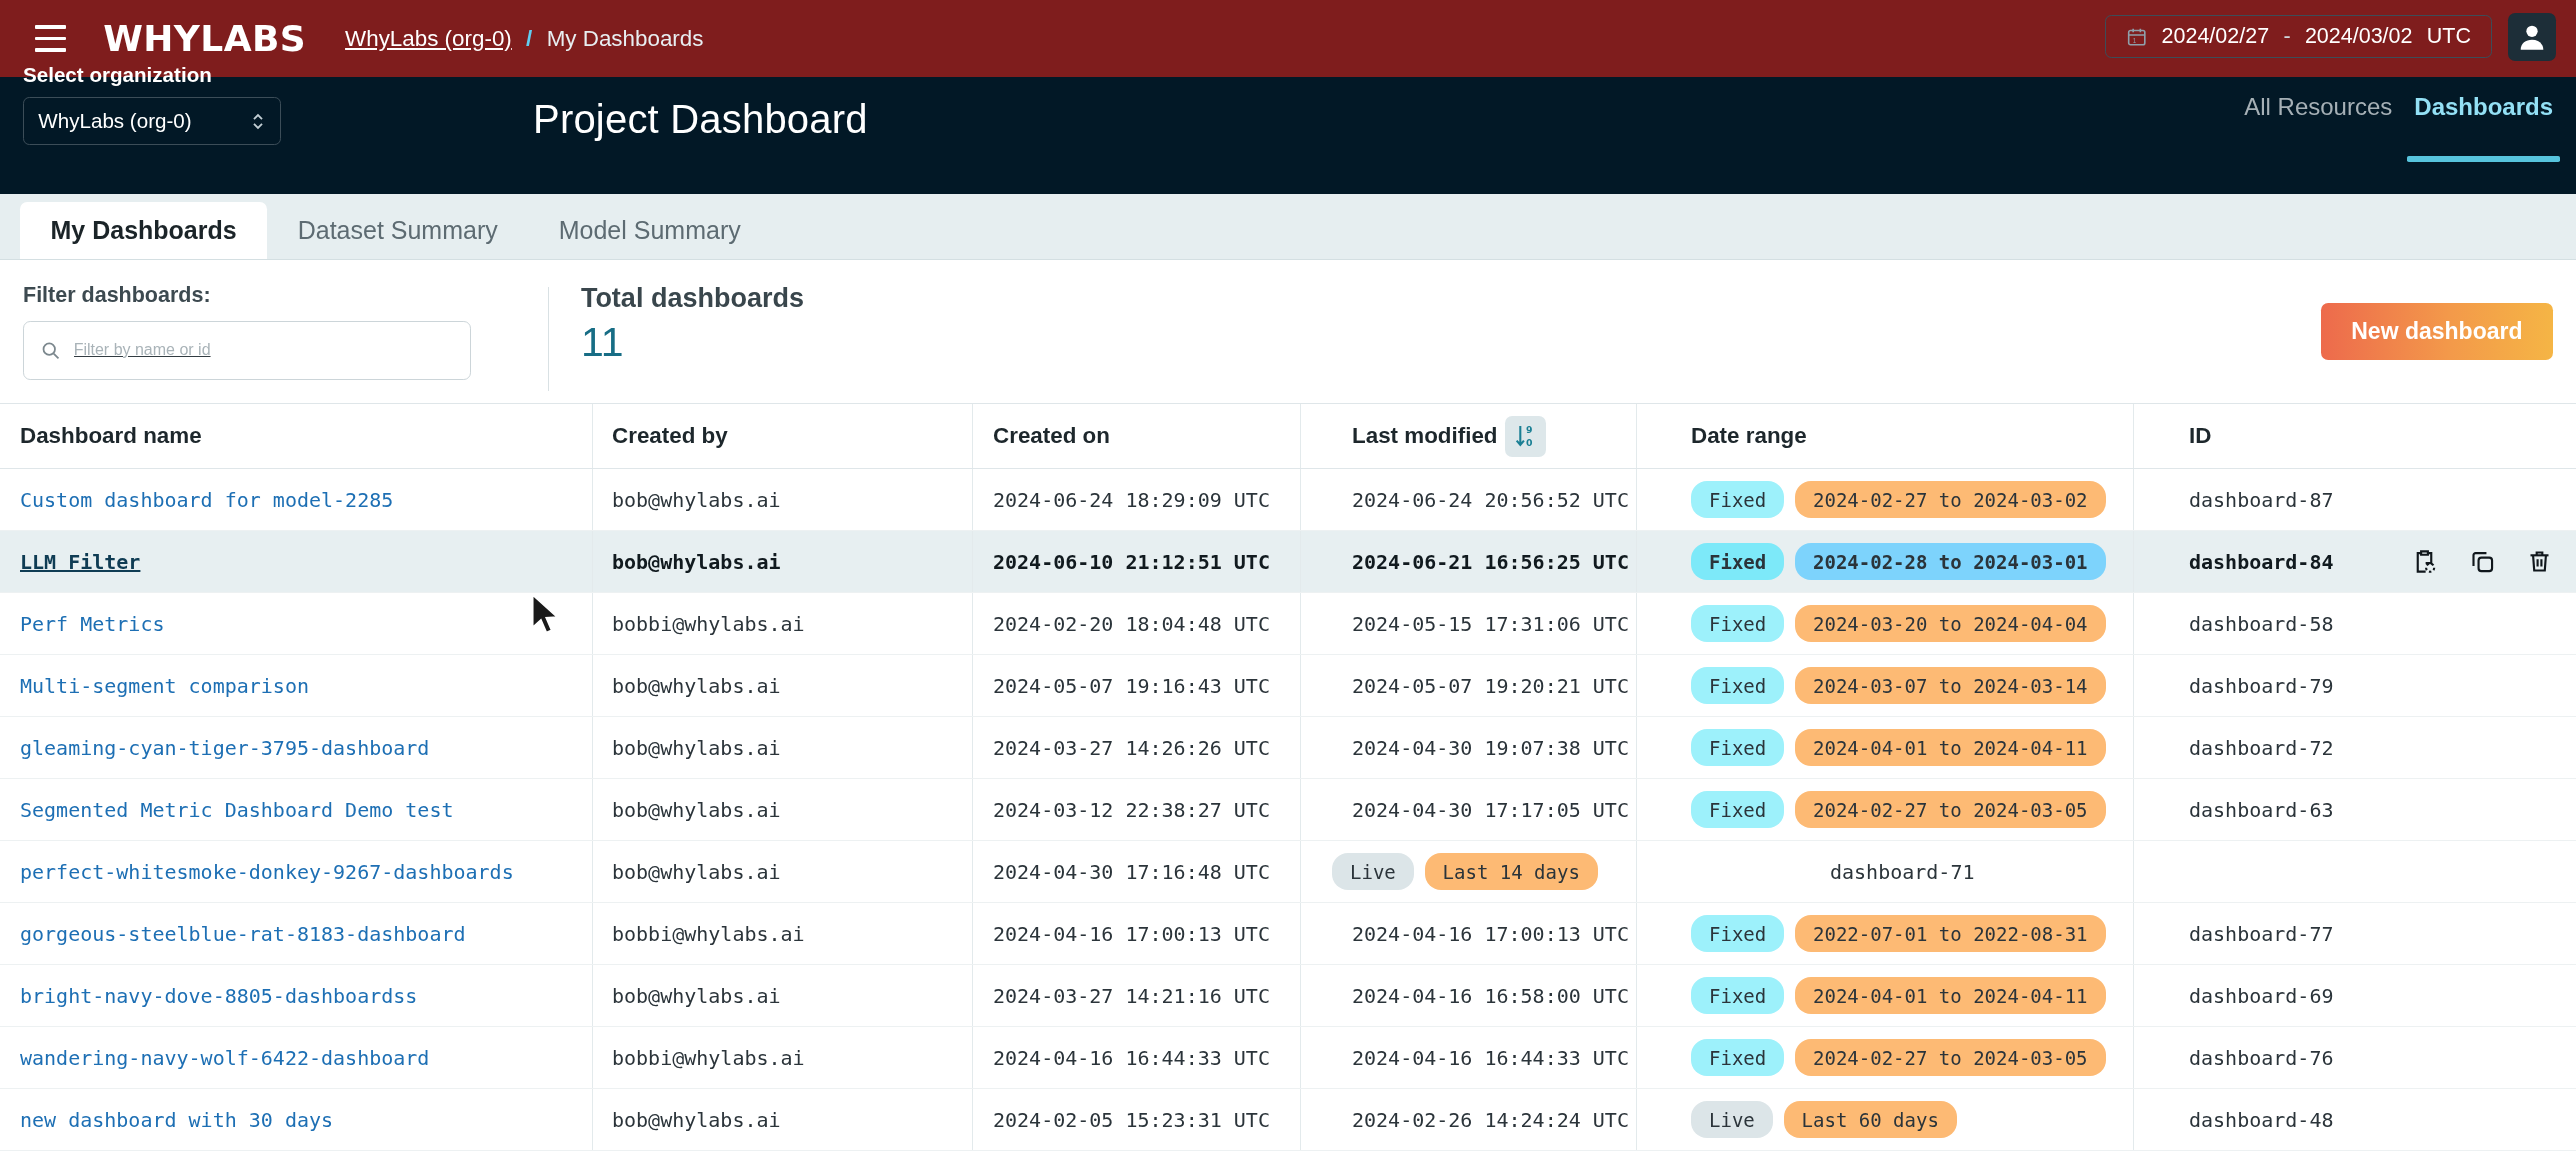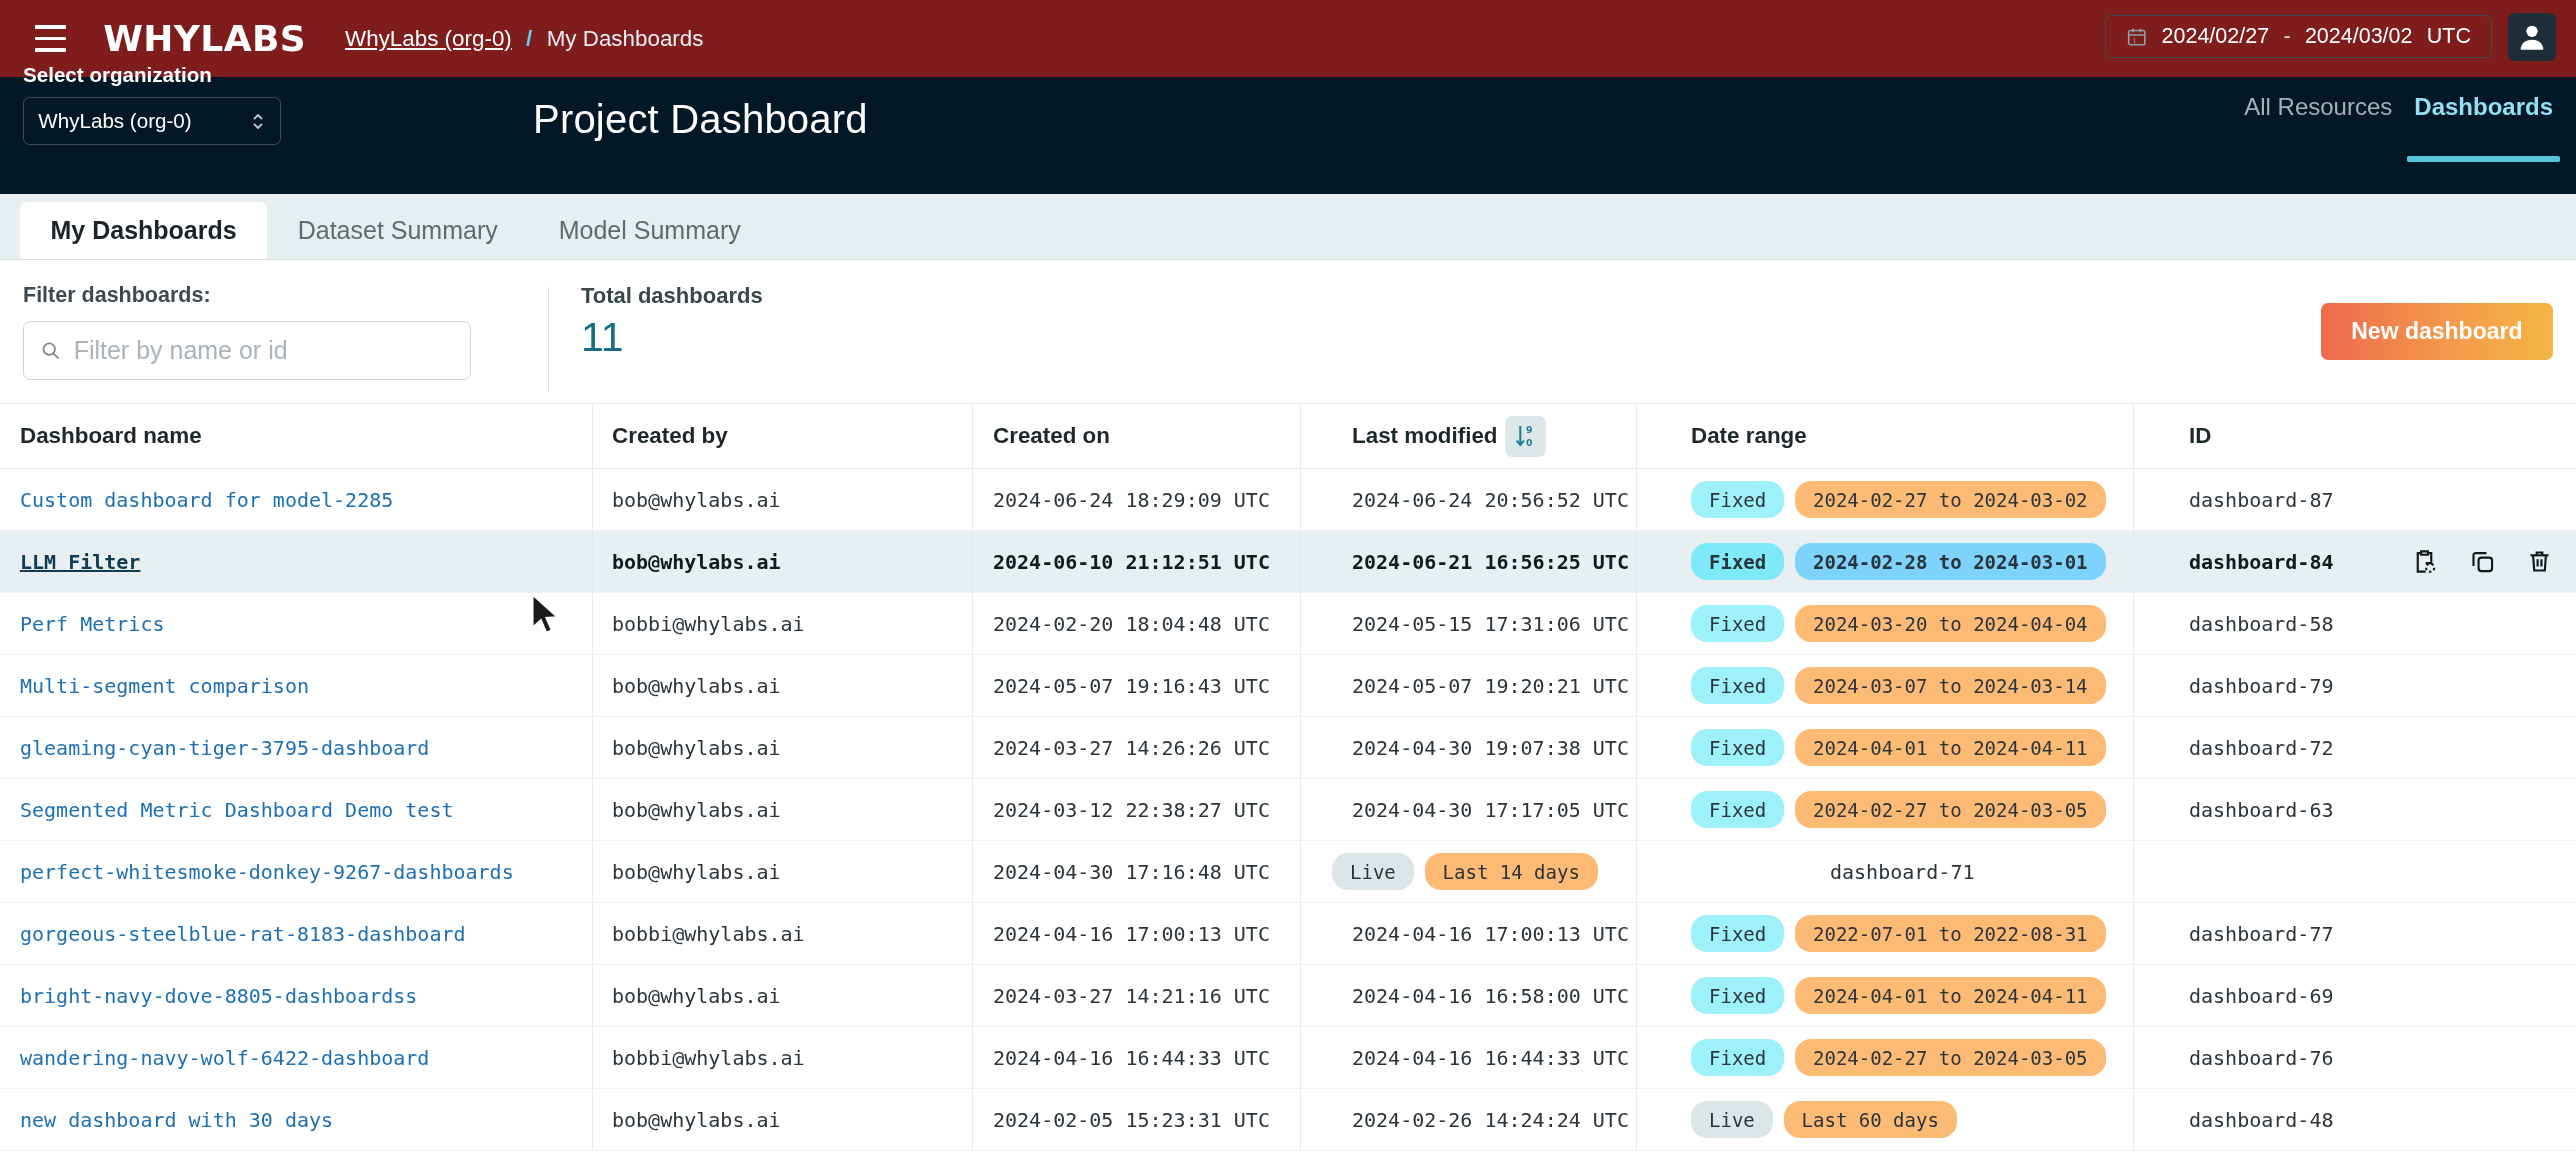--- a/index.html
+++ b/index.html
@@ -64,26 +64,26 @@
   .tab.active { background:#fff; color:#1b2428; font-weight:700;}
 
   
   .filterbar { height: 143px; display:flex; align-items:flex-start; padding: 23px 23px 0 23px; position:relative;}
   .filter-col { width: 502px; }
   .filter-label { font-size:21.5px; font-weight:700; color:#3d4a50; }
   .search-wrap {
     margin-top: 12.5px; width: 448px; height: 59px; border:0.9px solid #ccd5d9; border-radius:7.2px;
     display:flex; align-items:center; gap:12.5px; padding: 0 16px; background:#fff;
   }
-  .search-wrap input { border:none; outline:none; font-size:25px; color:#323c42;
-    font-family:"Liberation Sans", sans-serif; width:100%; background:transparent;}
+  .search-wrap input { border:none; outline:none; font-size:16px; color:#323c42;
+    font-family:"Liberation Sans", sans-serif; width:100%; background:transparent;text-decoration:underline;}
   .search-wrap input::placeholder { color:#a9b3b8; }
   .vdiv { width:0.9px; background:#d9e1e4; height:104px; margin: 3.6px 32px 0 23px;}
   .total-col { }
-  .total-label { font-size:22px; font-weight:700; color:#39464c;}
+  .total-label { font-size:27px; font-weight:700; color:#39464c;}
   .total-value { font-size:41px; color:#176d85; font-weight:400; margin-top:5.4px;}
   .new-dash-btn {
     position:absolute; right: 23px; top: 43px;
     background: linear-gradient(90deg,#ed6a4c 0%, #f3994a 55%, #f5b545 100%);
     color:#fff; font-size:23px; font-weight:700; border:none; border-radius:7.2px;
     padding: 15.2px 30.5px; cursor:pointer;
   }
 
   
   .table { width:100%; border-top:0.9px solid #dfe6e9; }

